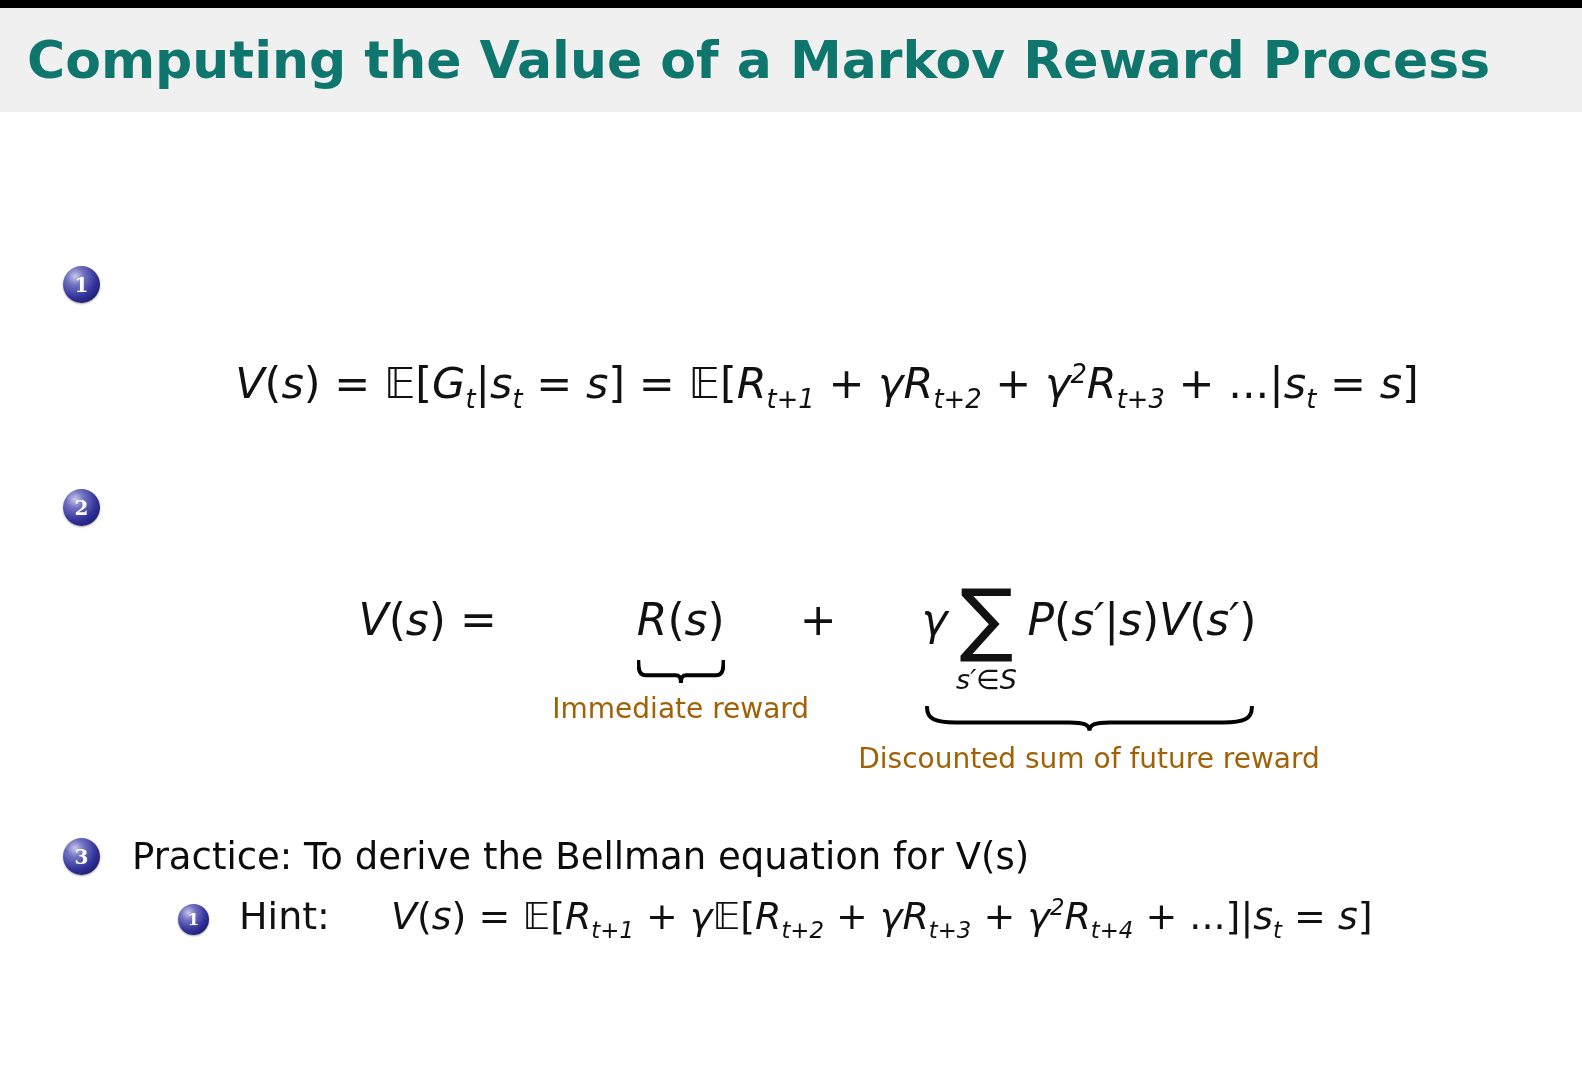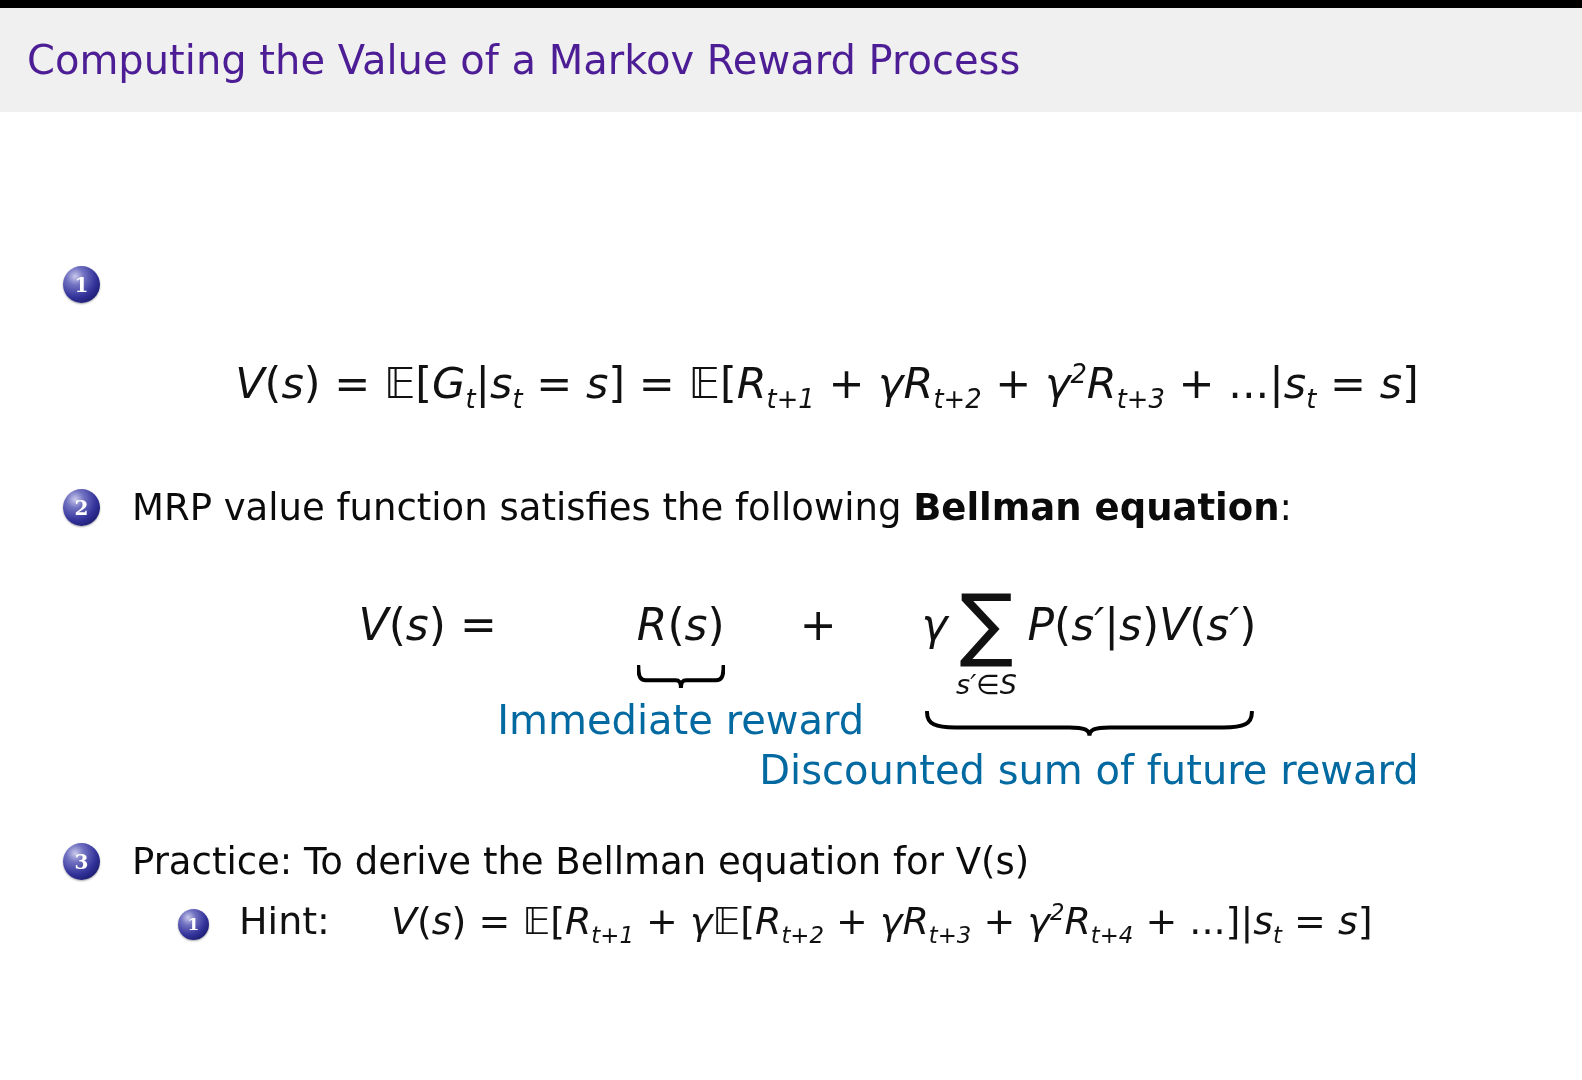--- a/index.html
+++ b/index.html
@@ -7,21 +7,21 @@
     width:1582px;height:1080px;overflow:hidden;background:#ffffff;
     font-family:"DejaVu Sans","Liberation Sans",sans-serif;color:#111;
     position:relative;
   }
   .topstrip{height:8px;width:100%;background:var(--top_strip,#000);}
   .titlebar{
     height:104px;width:100%;background:var(--title_bg,#f0f0f0);
     display:flex;align-items:center;box-sizing:border-box;padding-left:27px;
   }
   .titlebar h1{
-    margin:0;font-size:40px;font-weight:normal;color:#4c1d95;letter-spacing:0px;
+    margin:0;font-size:52px;font-weight:bold;color:#0f766e;letter-spacing:0px;
     white-space:nowrap;
   }
   .content{position:relative;}
   
   .bullet-row{
     display:flex;align-items:flex-start;padding-left:63px;
     font-size:37px;line-height:46px;color:#0b0b0b;
   }
   .bullet-row .btext{margin-left:32px;white-space:nowrap;}
   .b1{margin-top:150px;}
@@ -54,21 +54,21 @@
     font-size:44px;white-space:nowrap;
   }
   .beq-lhs{margin-right:140px;}
   .beq-plus{margin:0 85px 0 75px;}
   .seg{position:relative;display:inline-flex;align-items:center;}
   .brace{position:absolute;left:0;width:100%;height:24px;}
   .brace-1{top:66px;}
   .brace-2{top:130px;height:26px;}
   .seg-label{
     position:absolute;left:50%;transform:translateX(-50%);
-    white-space:nowrap;font-size:40px;color:#0369a1;font-style:normal;
+    white-space:nowrap;font-size:28px;color:#a16207;font-style:normal;
   }
   .label-1{top:98px;}
   .label-2{top:166px;}
   .gamma{margin-right:12px;}
   .sumstack{position:relative;display:inline-block;margin-right:14px;text-align:center;}
   .sumsym{font-size:80px;line-height:86px;font-style:normal;}
   .sumsub{
     position:absolute;top:88px;left:50%;transform:translateX(-50%);
     font-size:27px;white-space:nowrap;
   }
@@ -91,21 +91,20 @@
 <main class="content">
 
   <div class="bullet-row b1">
     <span class="ball">1</span>
   </div>
 
   <div class="formula formula1"><span class="m-i">V</span><span class="m-r">(</span><span class="m-i">s</span><span class="m-r">) = </span><span class="m-bb">𝔼</span><span class="m-r">[</span><span class="m-i">G</span><sub>t</sub><span class="m-r">|</span><span class="m-i">s</span><sub>t</sub><span class="m-r"> = </span><span class="m-i">s</span><span class="m-r">] = </span><span class="m-bb">𝔼</span><span class="m-r">[</span><span class="m-i">R</span><sub>t+1</sub><span class="m-r"> + </span><span class="m-i">γR</span><sub>t+2</sub><span class="m-r"> + </span><span class="m-i">γ</span><sup>2</sup><span class="m-i">R</span><sub>t+3</sub><span class="m-r"> + ...|</span><span class="m-i">s</span><sub>t</sub><span class="m-r"> = </span><span class="m-i">s</span><span class="m-r">]</span></div>
 
   <div class="bullet-row b2">
     <span class="ball">2</span>
-    <span class="btext"><span>MRP value function satisfies the following </span><b>Bellman equation</b><span>:</span></span>
   </div>
 
   <div class="beq formula">
     <span class="beq-lhs"><span class="m-i">V</span><span class="m-r">(</span><span class="m-i">s</span><span class="m-r">) =</span></span>
 
     <span class="seg">
       <span class="seg-expr"><span class="m-i">R</span><span class="m-r">(</span><span class="m-i">s</span><span class="m-r">)</span></span>
       <svg class="brace brace-1" viewBox="0 0 200 22" preserveAspectRatio="none" aria-hidden="true">
         <path d="M3,1 C3,11 8,14 20,14 L88,14 C97,14 100,16 100,21 C100,16 103,14 112,14 L180,14 C192,14 197,11 197,1" fill="none" stroke="#000" stroke-width="4" stroke-linecap="round" vector-effect="non-scaling-stroke"></path>
       </svg>

